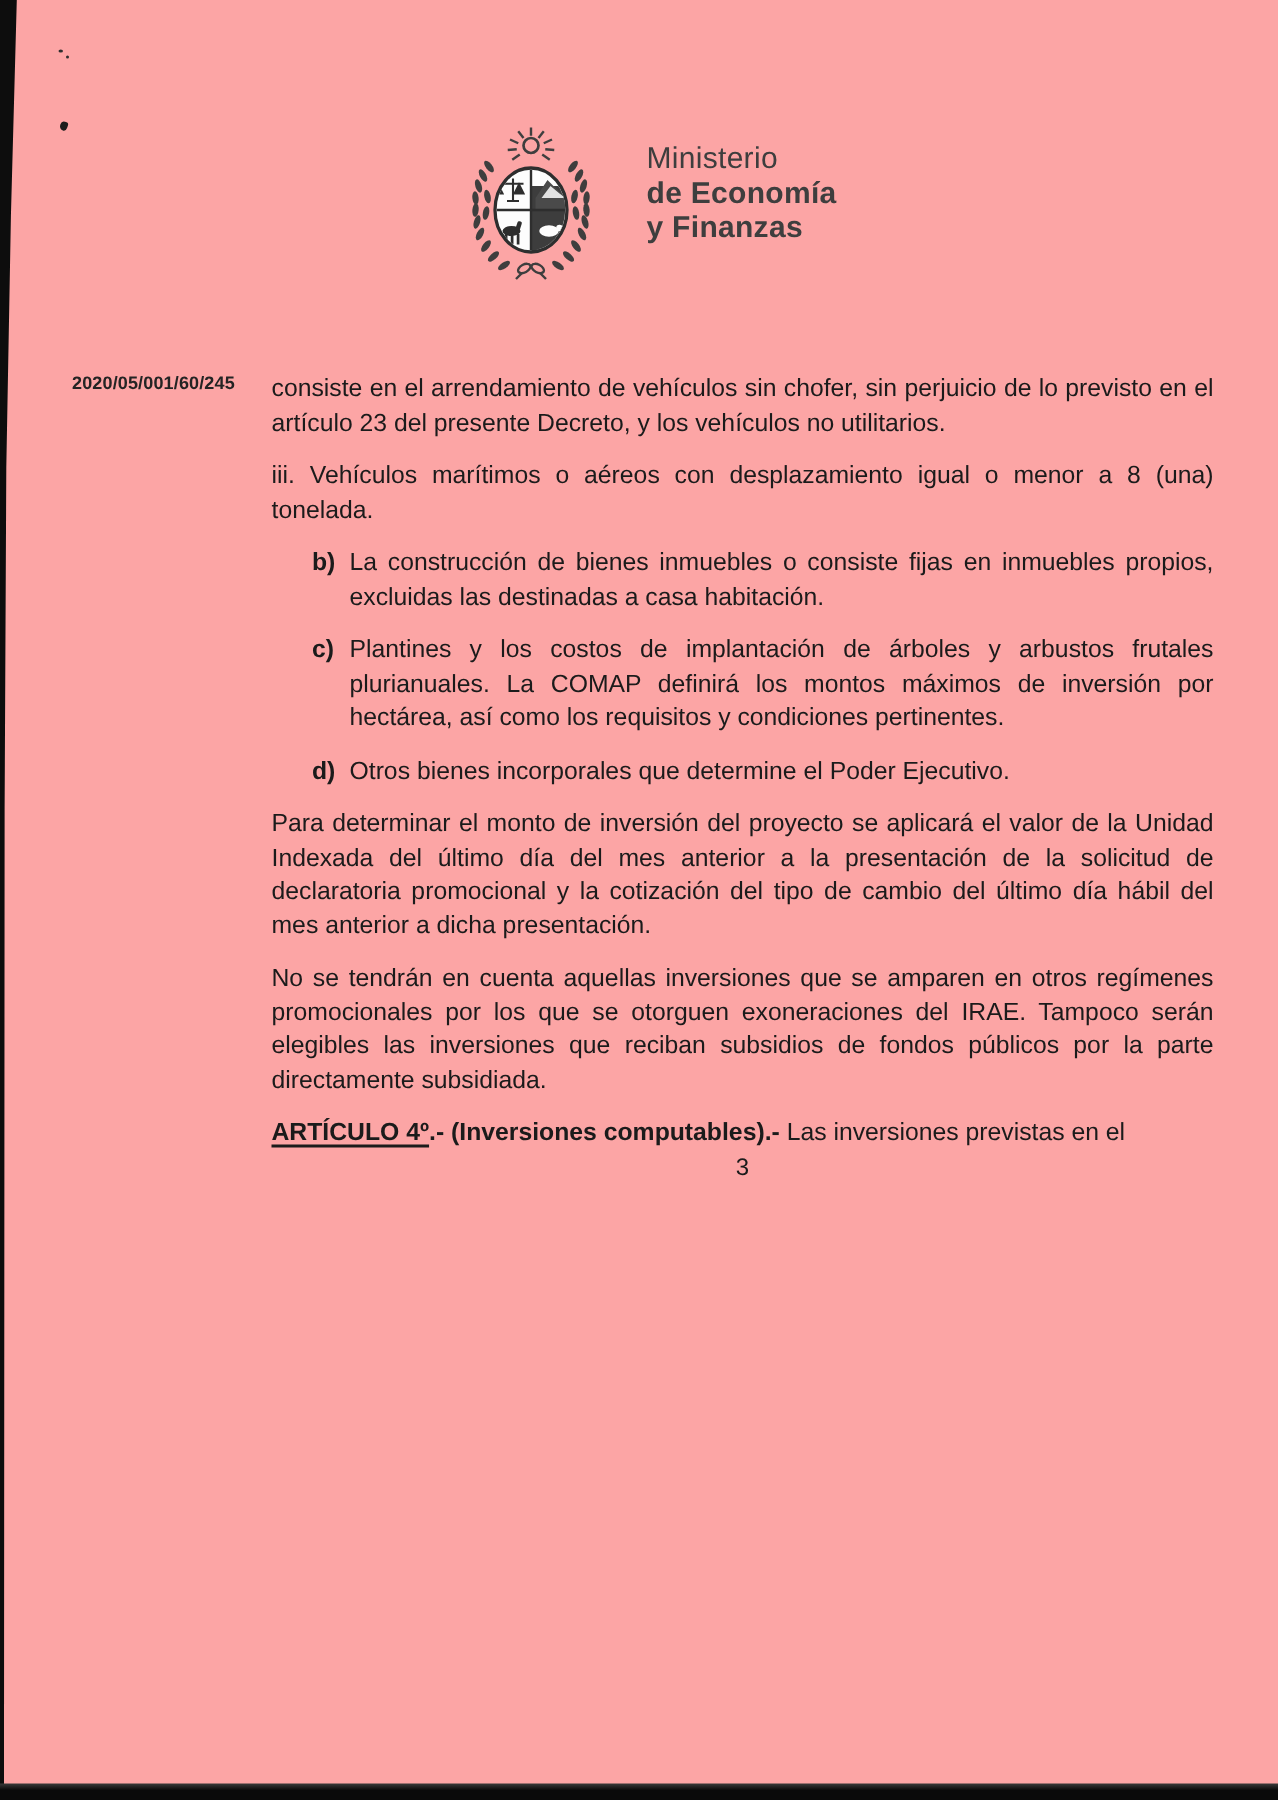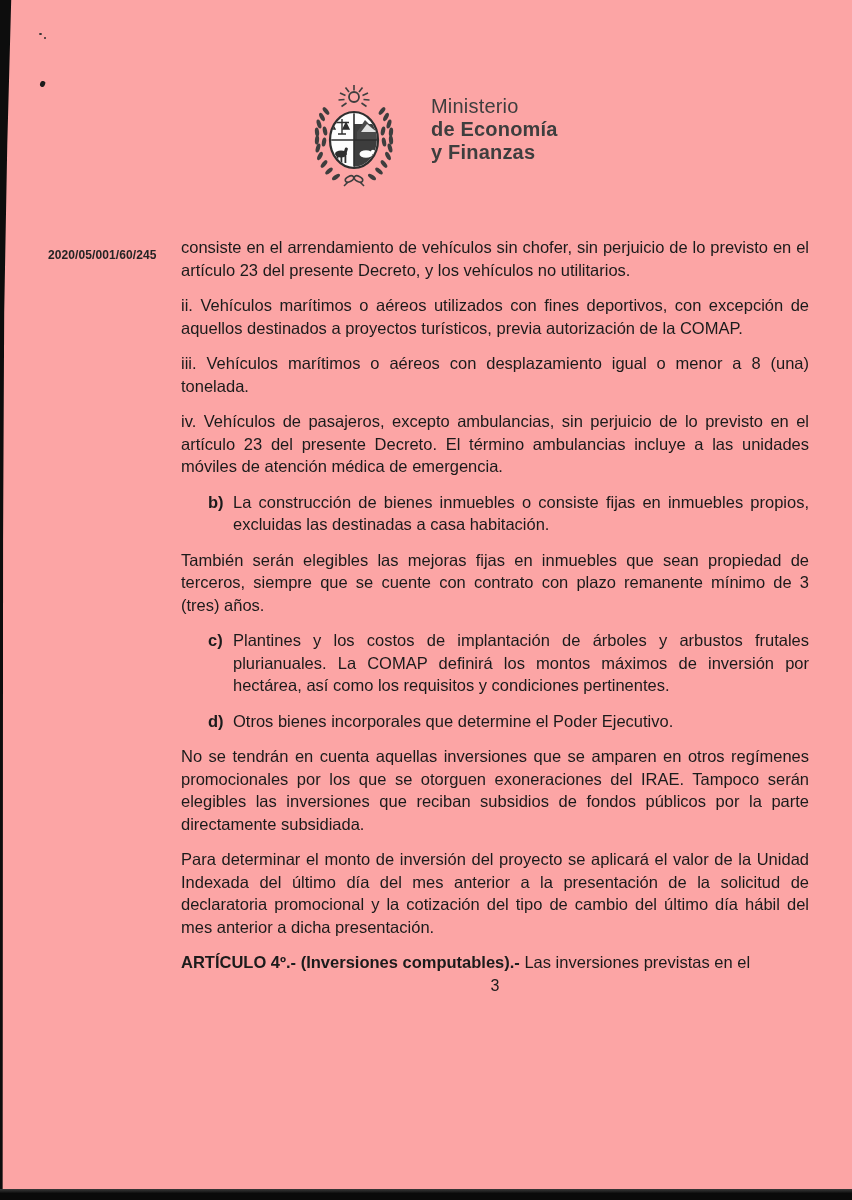--- a/index.html
+++ b/index.html
@@ -37,30 +37,30 @@
   .ministry-name { padding-top:11px; color:#3e3e3e; font-size:20px; line-height:23px; letter-spacing:0.2px; }
   .m-bold { font-weight:700; }
 
   .ref-number {
     position:absolute; left:48px; top:248px;
     font-size:12px; font-weight:700; color:#242424; letter-spacing:0.1px;
   }
 
   
   .body-text {
-    position:absolute; left:181px; top:236px; width:628px;
+    position:absolute; left:181px; top:248px; width:628px;
     font-size:16.5px; line-height:22.5px; text-align:justify;
   }
   .body-text p { margin:0 0 13px 0; }
   .lettered { display:flex; margin:0 0 13px 0; }
   .lettered .ltr { flex:none; width:25px; margin-left:27px; font-weight:700; }
   .lettered .ltxt { flex:1; text-align:justify; }
   .articulo { margin-bottom:1px !important; }
   .b { font-weight:700; }
-  .u { text-underline-offset:3px; text-decoration-thickness:1.5px; }
+  .u { text-decoration:underline; text-underline-offset:3px; text-decoration-thickness:1.5px; }
   .page-number { text-align:center; font-size:16px; margin-top:0; }
 </style>
 </head>
 <body>
 
 <div class="page">
 
   <div class="artifact-left"></div>
   <div class="artifact-bottom"></div>
   <div class="speck speck-1"></div>
@@ -159,42 +159,39 @@
       <div class="m-bold">de Economía</div>
       <div class="m-bold">y Finanzas</div>
     </div>
   </header>
 
   <div class="ref-number">2020/05/001/60/245</div>
 
   <main class="body-text">
     <p>consiste en el arrendamiento de vehículos sin chofer, sin perjuicio de lo previsto en el artículo 23 del presente Decreto, y los vehículos no utilitarios.</p>
 
-    <p>ii. Vehículos marítimos o aéreos utilizados con fines deportivos, con excepción de aquellos destinados a proyectos turísticos, previa autorización de la COMAP.</p>
     <p>iii. Vehículos marítimos o aéreos con desplazamiento igual o menor a 8 (una) tonelada.</p>
-    <p>iv. Vehículos de pasajeros, excepto ambulancias, sin perjuicio de lo previsto en el artículo 23 del presente Decreto. El término ambulancias incluye a las unidades móviles de atención médica de emergencia.</p>
 
     <div class="lettered">
       <span class="ltr">b)</span>
       <span class="ltxt">La construcción de bienes inmuebles o consiste fijas en inmuebles propios, excluidas las destinadas a casa habitación.</span>
     </div>
 
-    <p>También serán elegibles las mejoras fijas en inmuebles que sean propiedad de terceros, siempre que se cuente con contrato con plazo remanente mínimo de 3 (tres) años.</p>
 
     <div class="lettered">
       <span class="ltr">c)</span>
       <span class="ltxt">Plantines y los costos de implantación de árboles y arbustos frutales plurianuales. La COMAP definirá los montos máximos de inversión por hectárea, así como los requisitos y condiciones pertinentes.</span>
     </div>
 
     <div class="lettered">
       <span class="ltr">d)</span>
       <span class="ltxt">Otros bienes incorporales que determine el Poder Ejecutivo.</span>
     </div>
 
+    <p>Para determinar el monto de inversión del proyecto se aplicará el valor de la Unidad Indexada del último día del mes anterior a la presentación de la solicitud de declaratoria promocional y la cotización del tipo de cambio del último día hábil del mes anterior a dicha presentación.</p>
     <p>No se tendrán en cuenta aquellas inversiones que se amparen en otros regímenes promocionales por los que se otorguen exoneraciones del IRAE. Tampoco serán elegibles las inversiones que reciban subsidios de fondos públicos por la parte directamente subsidiada.</p>
-    <p>Para determinar el monto de inversión del proyecto se aplicará el valor de la Unidad Indexada del último día del mes anterior a la presentación de la solicitud de declaratoria promocional y la cotización del tipo de cambio del último día hábil del mes anterior a dicha presentación.</p>
 
     <p class="articulo"><span class="b u">ARTÍCULO 4º</span><span class="b">.- </span><span class="b">(Inversiones computables).-</span><span> Las inversiones previstas en el</span></p>
 
     <div class="page-number">3</div>
   </main>
 
 </div>
 
 </body></html>

